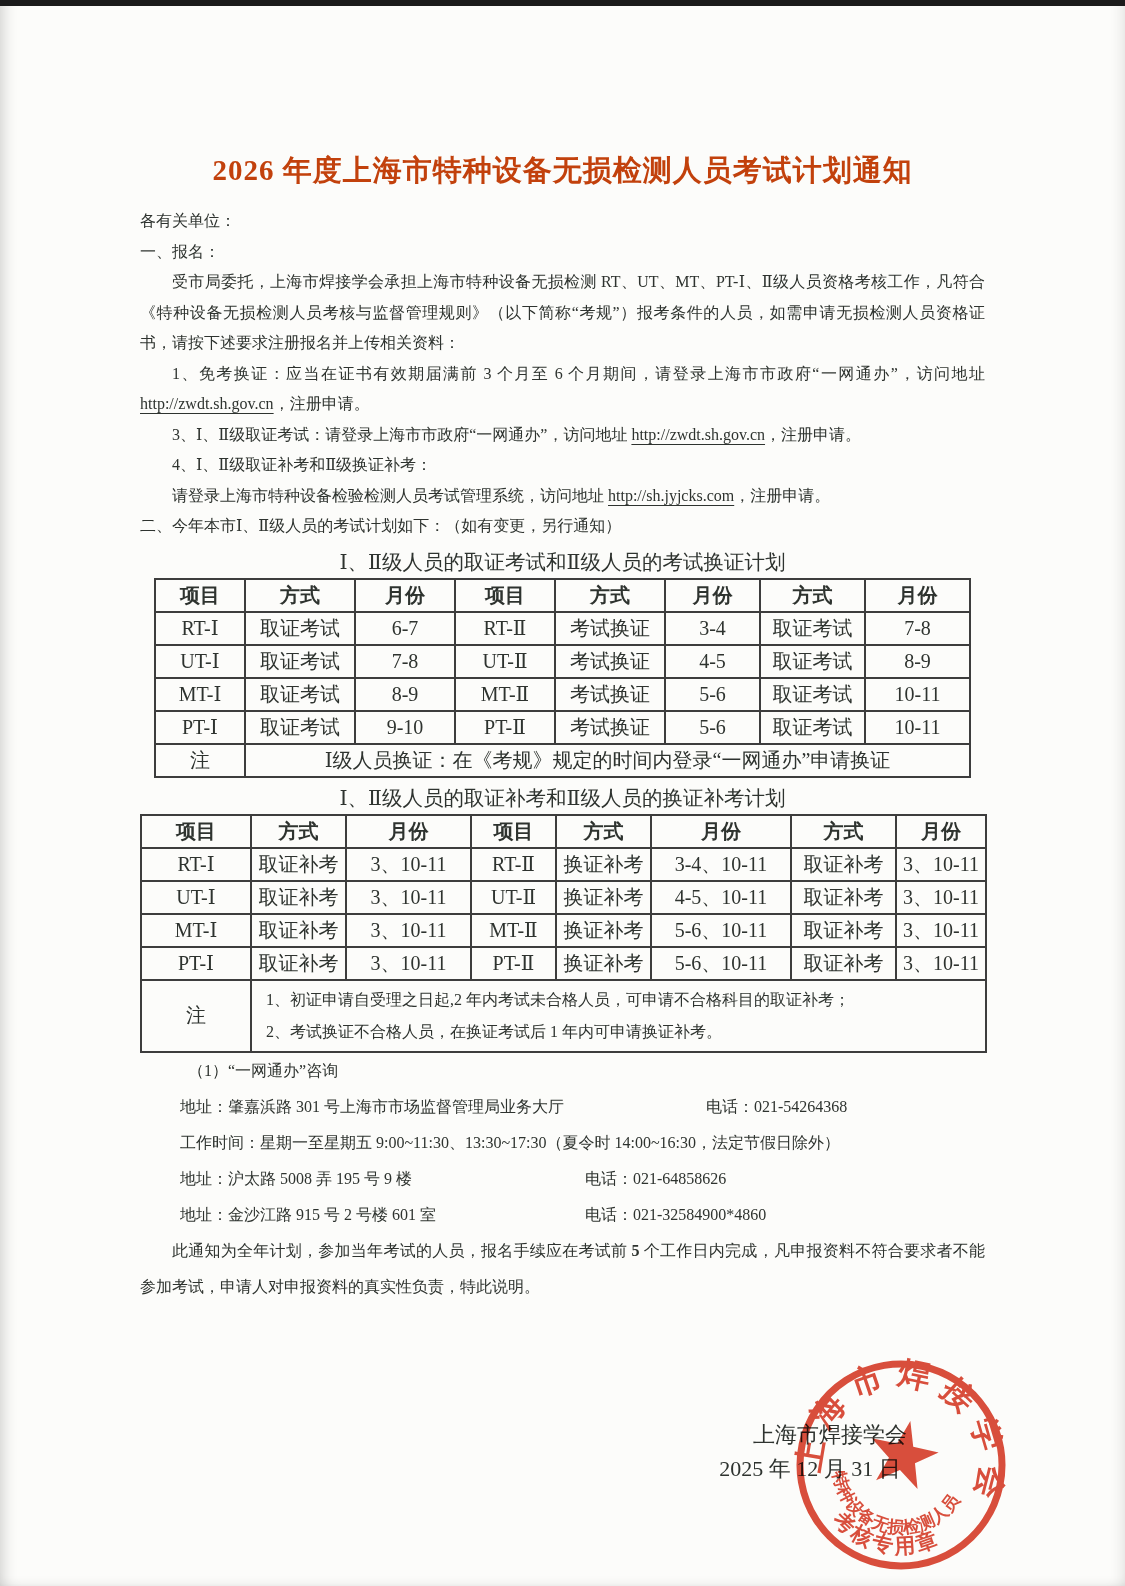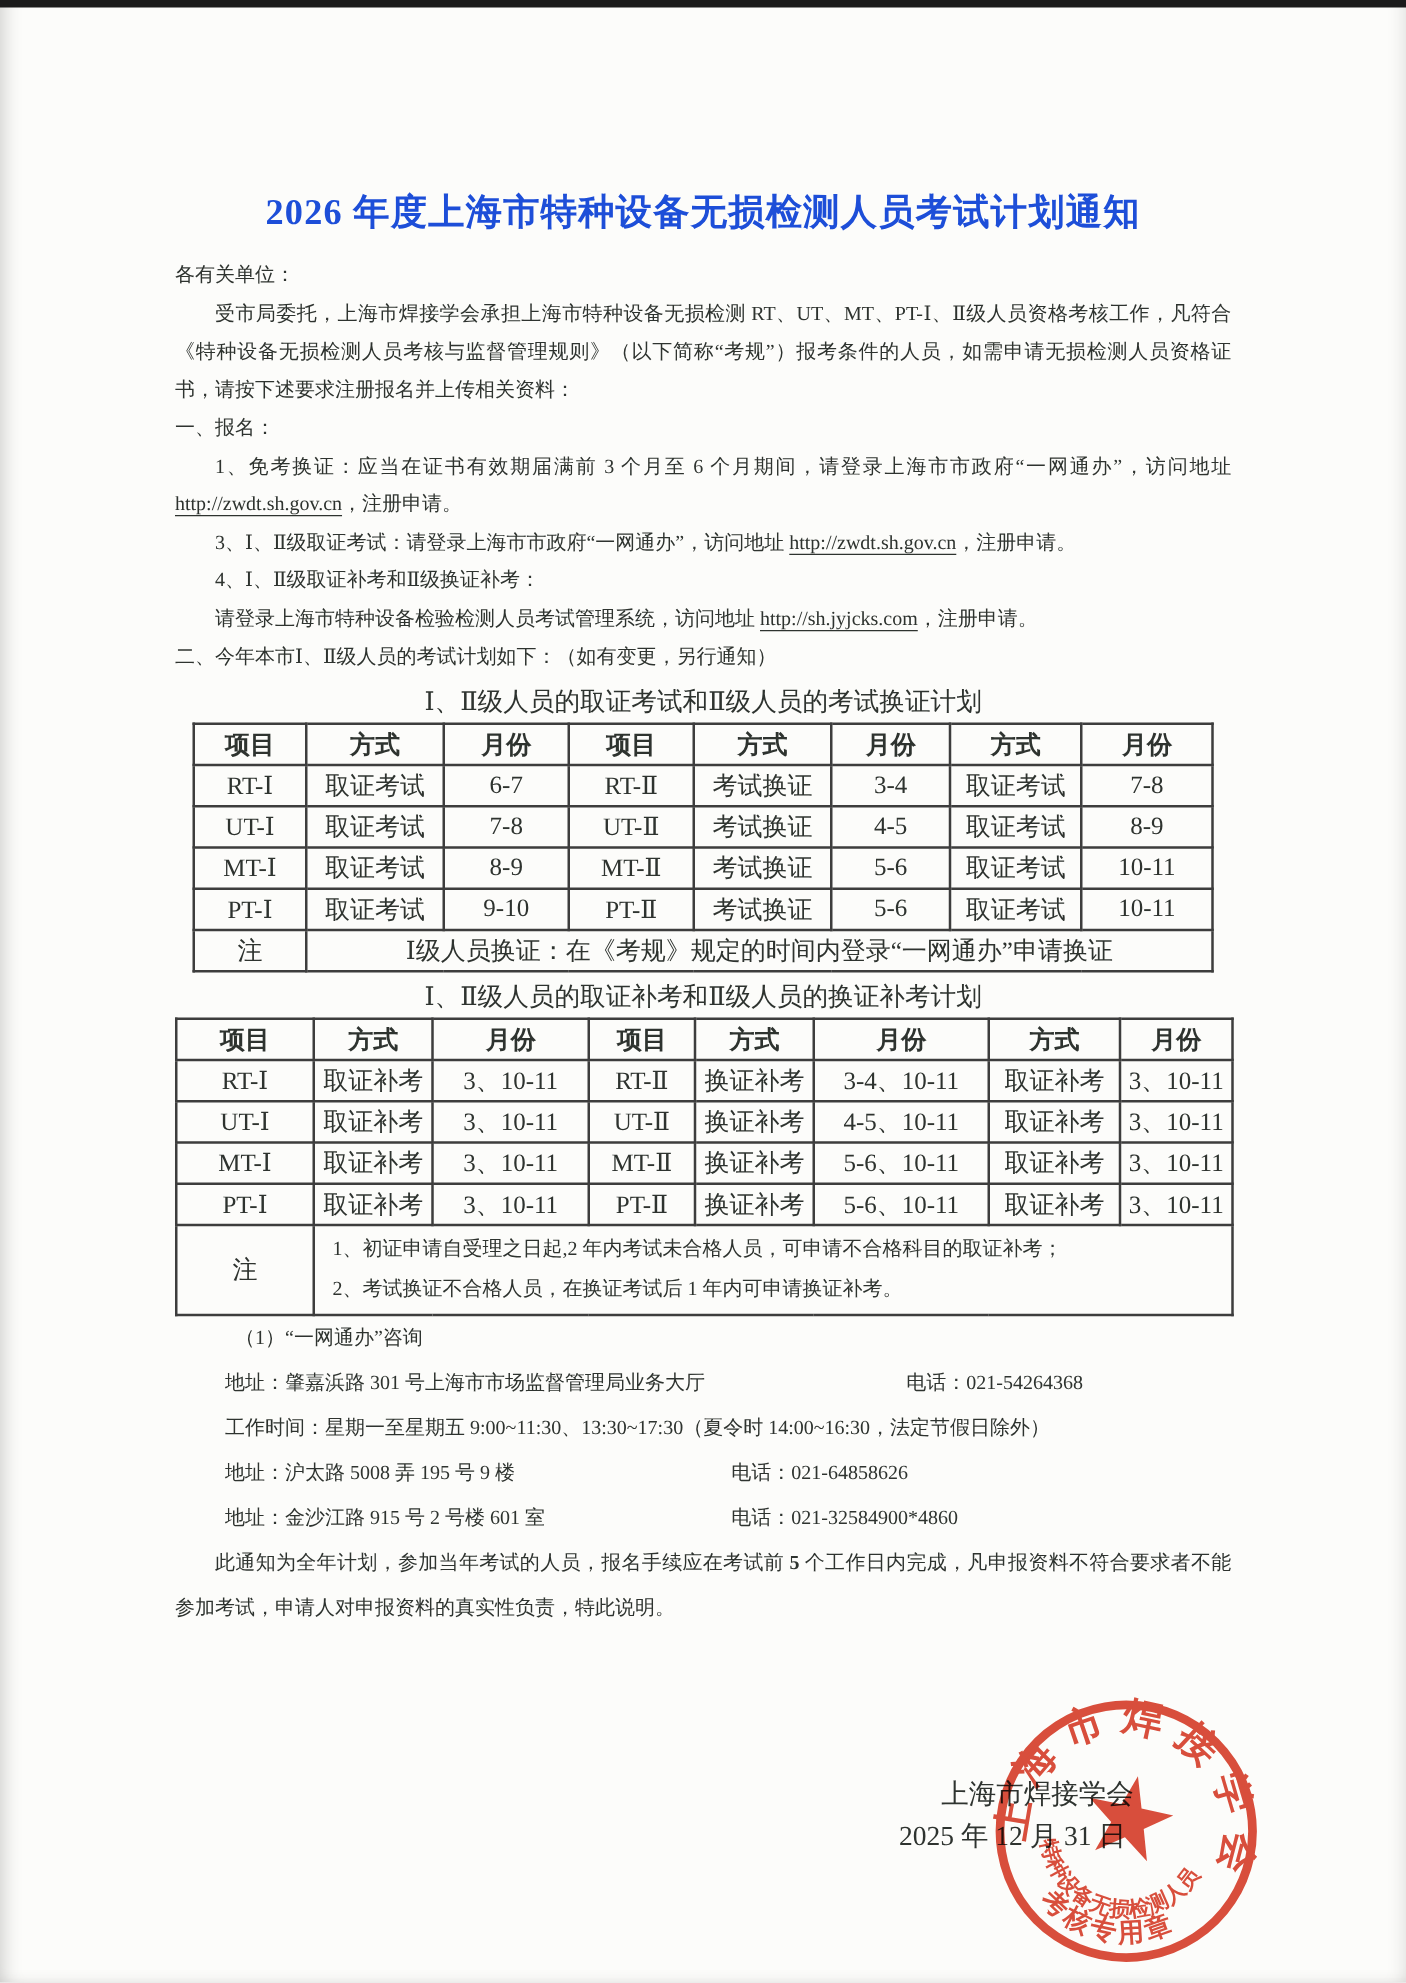--- a/index.html
+++ b/index.html
@@ -14,21 +14,21 @@
     box-shadow: inset 14px 0 16px -12px rgba(0,0,0,.20),
                 inset -12px 0 16px -12px rgba(0,0,0,.14),
                 inset 0 -10px 14px -12px rgba(0,0,0,.12);
   }
   .top-edge { position:absolute; top:0; left:0; right:0; height:6px; background:#1b1b1b; }
 
   .content { position:absolute; left:140px; top:150px; width:845px; }
 
   .title {
     margin:0 0 16px 0; font-size:29px; font-weight:bold; text-align:center;
-    letter-spacing:1px; color:#1d4ed8; line-height:40px;
+    letter-spacing:1px; color:#c2410c; line-height:40px;
   }
   .line { margin:0; font-size:16px; line-height:30.5px; text-align:justify; }
   .indent { text-indent:2em; }
   .url { text-decoration:underline; text-underline-offset:4px; }
   .b { font-weight:bold; }
 
   .tbl-caption { margin:6px 0 2px 0; font-size:20.5px; line-height:28px; text-align:center; }
 
   table.sched { border-collapse:collapse; table-layout:fixed;padding-left:37px; }
   .tbl1 { width:815px; margin-left:14px; }
@@ -41,21 +41,21 @@
   .sched tbody td, .sched tfoot th { font-weight:normal; }
   .sched tfoot th { font-size:20px; }
   .note-lines td { text-align:left; padding:3px 8px 3px 14px; }
   .note-lines .nl { display:block; font-size:16px; line-height:32px; text-align:left; }
 
   .contact { line-height:36px; }
   .pad1 { padding-left:40px; }
   .pad2 { padding-left:48px; }
   .contact-row { position:relative; }
   .phone { position:absolute; top:0; }
-  .phone-1 { left:585px; }
+  .phone-1 { left:566px; }
   .phone-2 { left:445px; }
   .phone-3 { left:445px; }
 
   .sig-org  { position:absolute; top:1420px; left:690px; width:280px; text-align:center;
               font-size:22px; line-height:30px; }
   .sig-date { position:absolute; top:1454px; left:670px; width:280px; text-align:center;
               font-size:22px; line-height:30px; }
 
   .seal {
     position:absolute; left:786px; top:1350px; width:230px; height:230px;
@@ -68,23 +68,23 @@
 
 <div class="sheet">
   <div class="top-edge"></div>
 
   <div class="content">
 
     <h1 class="title">2026 年度上海市特种设备无损检测人员考试计划通知</h1>
 
     <p class="line">各有关单位：</p>
 
+    <p class="line">一、报名：</p>
+
     <p class="line indent">受市局委托，上海市焊接学会承担上海市特种设备无损检测 RT、UT、MT、PT-Ⅰ、Ⅱ级人员资格考核工作，凡符合《特种设备无损检测人员考核与监督管理规则》（以下简称“考规”）报考条件的人员，如需申请无损检测人员资格证书，请按下述要求注册报名并上传相关资料：</p>
-
-    <p class="line">一、报名：</p>
 
     <p class="line indent"><span>1、免考换证：应当在证书有效期届满前 3 个月至 6 个月期间，请登录上海市市政府“一网通办”，访问地址 </span><span class="url">http://zwdt.sh.gov.cn</span><span>，注册申请。</span></p>
 
 
     <p class="line indent"><span>3、Ⅰ、Ⅱ级取证考试：请登录上海市市政府“一网通办”，访问地址 </span><span class="url">http://zwdt.sh.gov.cn</span><span>，注册申请。</span></p>
 
     <p class="line indent"><span>4、Ⅰ、Ⅱ级取证补考和Ⅱ级换证补考：</span></p>
 
     <p class="line indent"><span>请登录上海市特种设备检验检测人员考试管理系统，访问地址 </span><span class="url">http://sh.jyjcks.com</span><span>，注册申请。</span></p>
 

